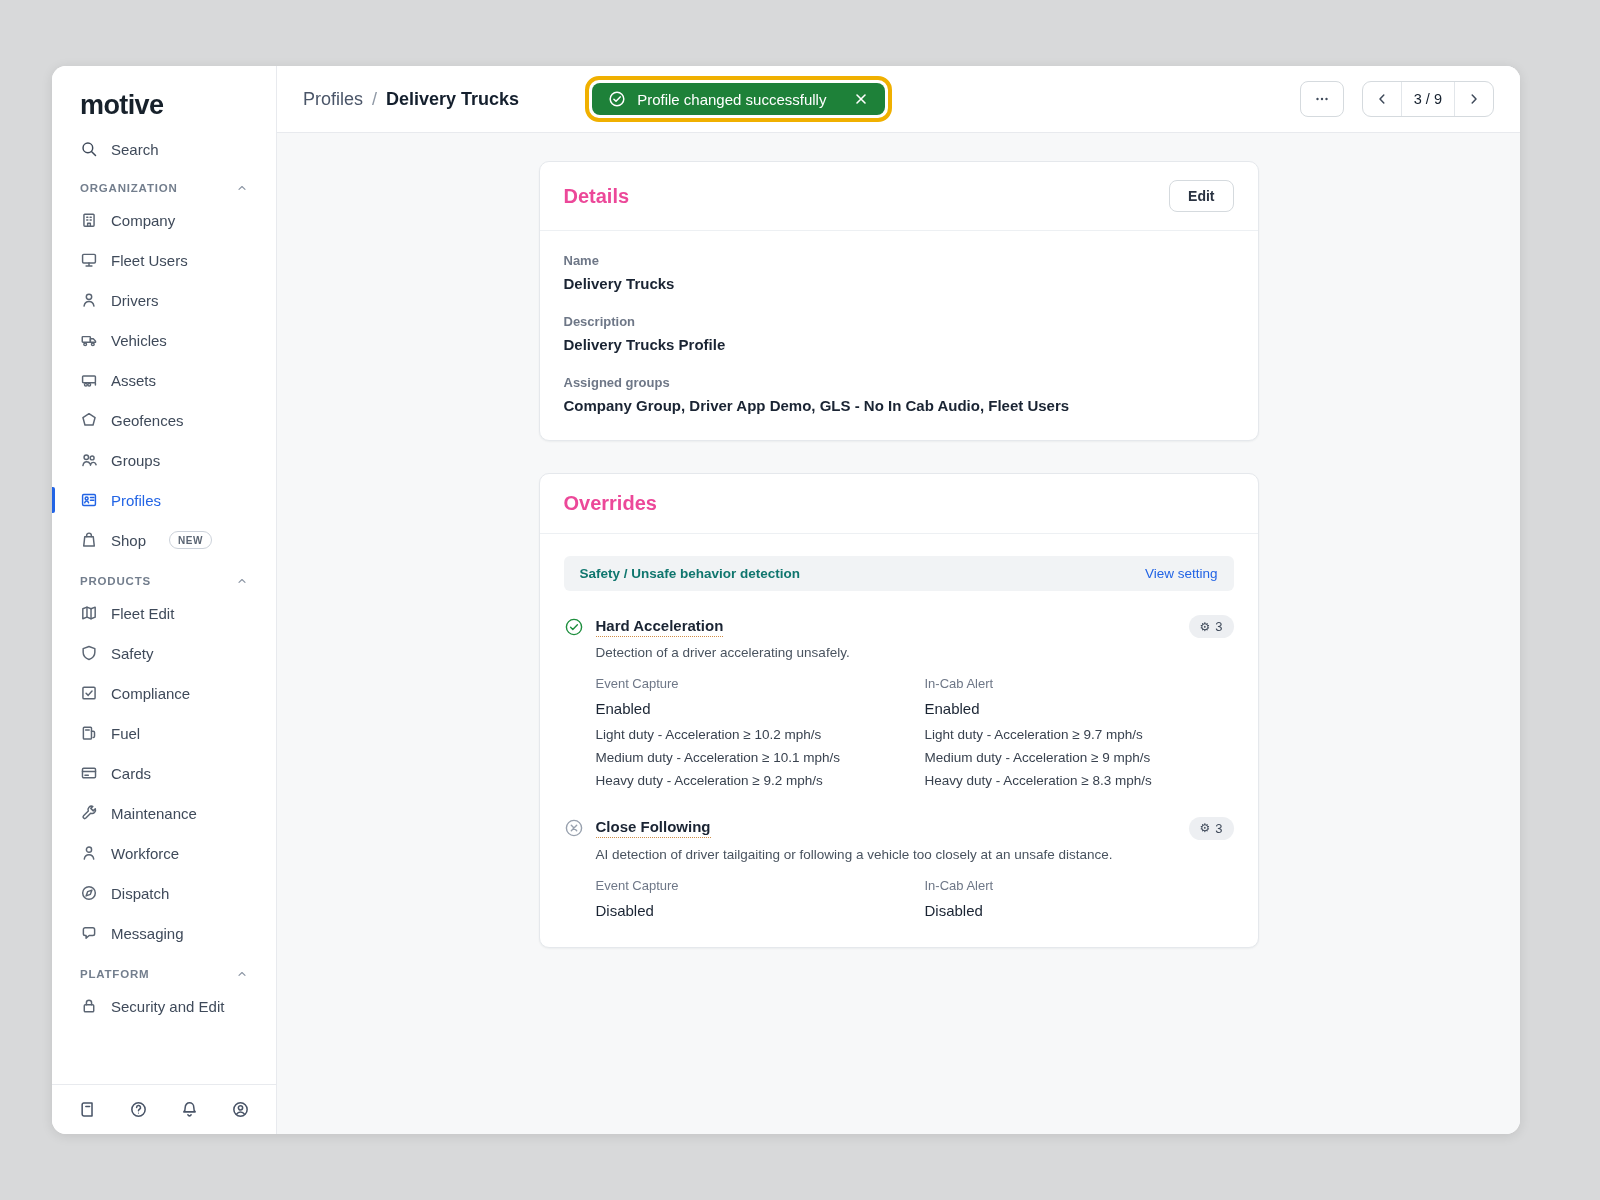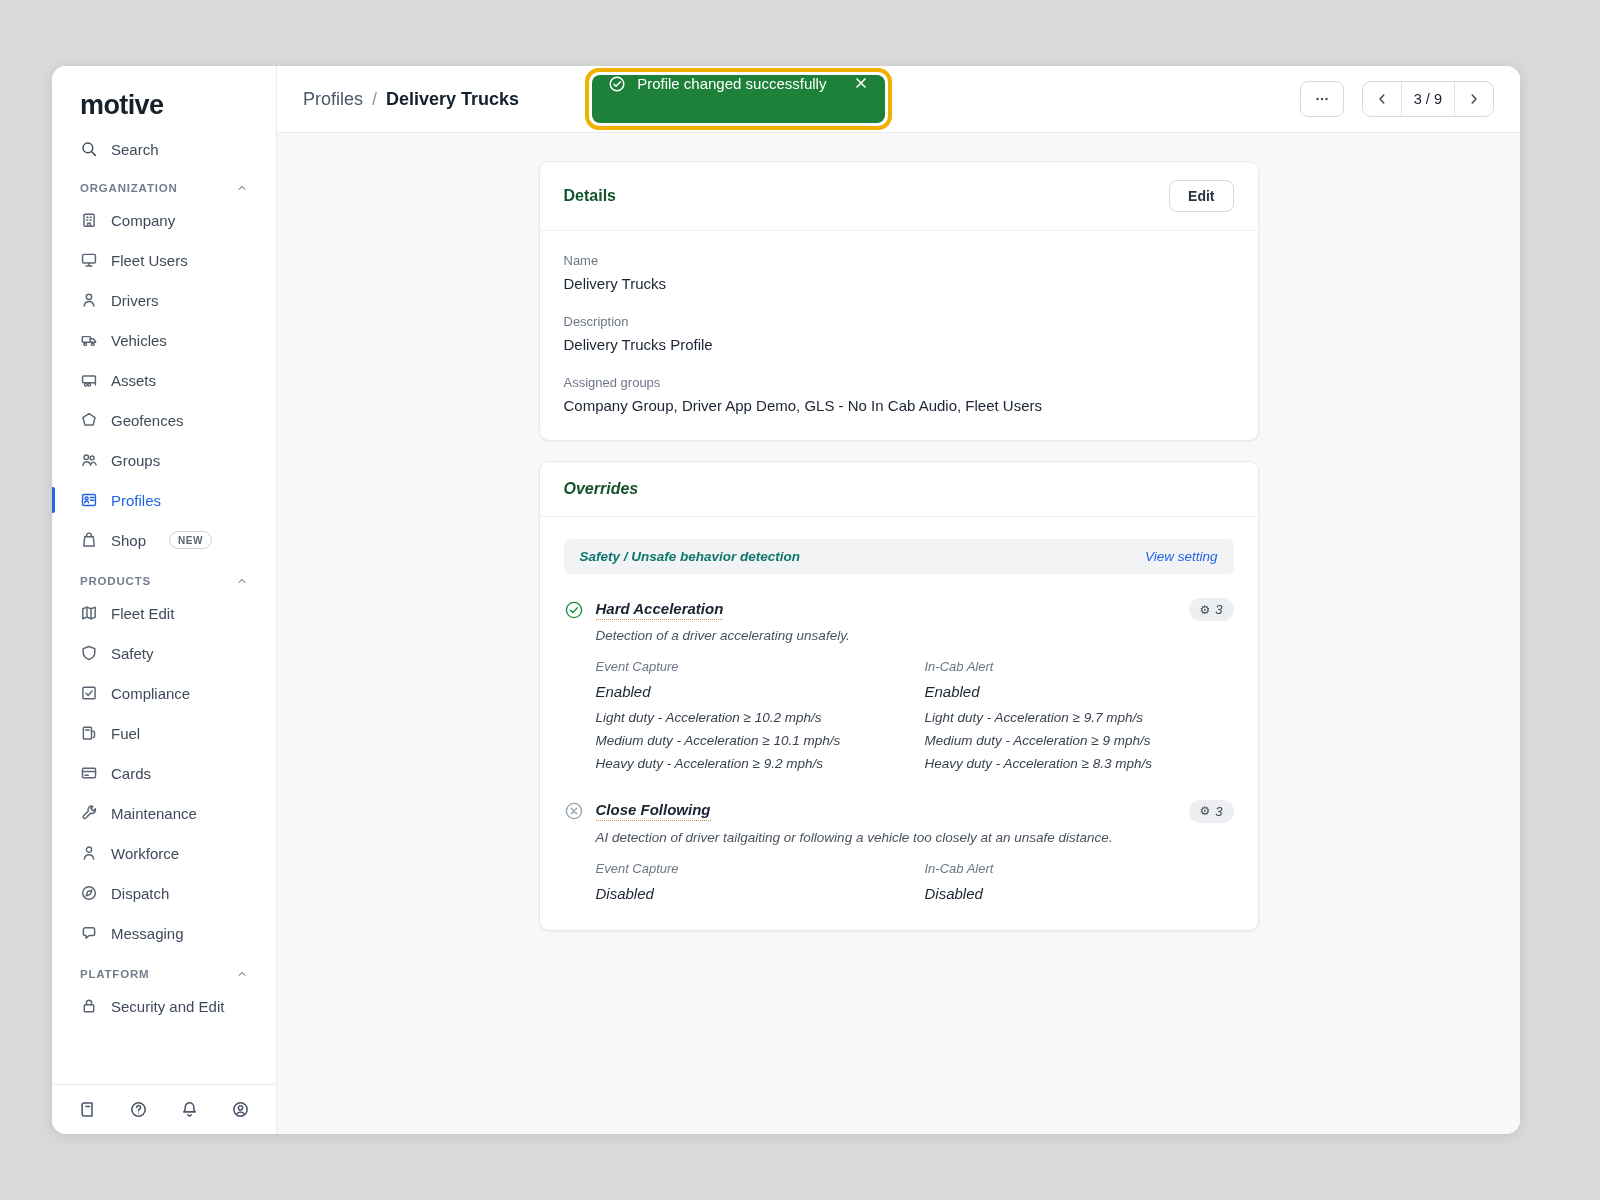--- a/index.html
+++ b/index.html
@@ -33,44 +33,44 @@
   
   .main{flex:1;display:flex;flex-direction:column;background:#f7f8f9;min-width:0;}
   .topbar{height:66px;flex:none;background:#fff;border-bottom:1px solid #e8eaee;display:flex;
           align-items:center;padding:0 26px;}
   .crumbs{font-size:18px;color:#4a5568;display:flex;align-items:baseline;gap:9px;white-space:nowrap;}
   .crumb-current{font-weight:700;color:#141f2d;}
   .crumb-sep{color:#8f98a5;}
 
   .toast-ring{margin-left:66px;border:4px solid var(--highlight-amber,#f0b000);border-radius:14px;
           padding:3px;background:#fff;}
-  .toast{background:var(--toast-green,#1e8139);color:#fff;border-radius:8px;display:flex;align-items:flex-start;
-          gap:11px;padding:0 16px;height:48px;font-size:15px;white-space:nowrap;}
+  .toast{background:var(--toast-green,#1e8139);color:#fff;border-radius:8px;display:flex;align-items:center;
+          gap:11px;padding:0 16px;height:32px;font-size:15px;white-space:nowrap;}
   .toast-close{display:flex;margin-left:16px;cursor:pointer;}
 
   .top-actions{margin-left:auto;display:flex;align-items:center;gap:18px;}
   .sq-btn{height:34px;min-width:42px;border:1px solid #d5dade;border-radius:8px;background:#fff;
           display:flex;align-items:center;justify-content:center;cursor:pointer;color:#3f4a5a;}
   .pager{display:flex;align-items:stretch;border:1px solid #d5dade;border-radius:9px;background:#fff;
           overflow:hidden;height:34px;}
   .pager-btn{width:38px;display:flex;align-items:center;justify-content:center;cursor:pointer;color:#3f4a5a;}
   .pager-count{display:flex;align-items:center;padding:0 12px;font-size:14.5px;color:#141f2d;
           border-left:1px solid #e2e6ea;border-right:1px solid #e2e6ea;}
 
   
   .content{flex:1;overflow:auto;padding:28px 0 40px;}
   .card{width:718px;margin:0 auto;background:#fff;border:1px solid #e5e8ec;border-radius:10px;
         box-shadow:0 1px 2px rgba(20,31,45,.05);}
-  .card + .card{margin-top:20px;font-style:italic;}
+  .card + .card{margin-top:32px;}
   .card-head{display:flex;align-items:center;justify-content:space-between;padding:18px 24px;
         border-bottom:1px solid #edf0f3;}
-  .card-title{font-size:16px;font-weight:700;color:#14532d;}
+  .card-title{font-size:20px;font-weight:700;color:#ec4899;}
   .edit-btn{border:1px solid #d5dade;border-radius:8px;background:#fff;padding:7px 18px;font-size:14px;
         font-weight:700;color:#2a3342;cursor:pointer;}
-  .card-body{padding:22px 24px 26px;}
+  .card-body{padding:22px 24px 26px;font-weight:bold;}
   .field{margin-bottom:22px;}
   .field:last-child{margin-bottom:0;}
   .field-label{font-size:13px;color:#6e7787;margin-bottom:7px;}
   .field-value{font-size:15px;color:#1a2433;}
 
   .group-bar{margin:22px 24px 0;background:#f1f3f5;border-radius:6px;padding:10px 16px;display:flex;
         align-items:center;justify-content:space-between;}
   .group-label{font-size:13.5px;font-weight:700;color:#0f766e;}
   .group-link{font-size:13.5px;color:var(--accent-blue,#2264e5);cursor:pointer;}
 

